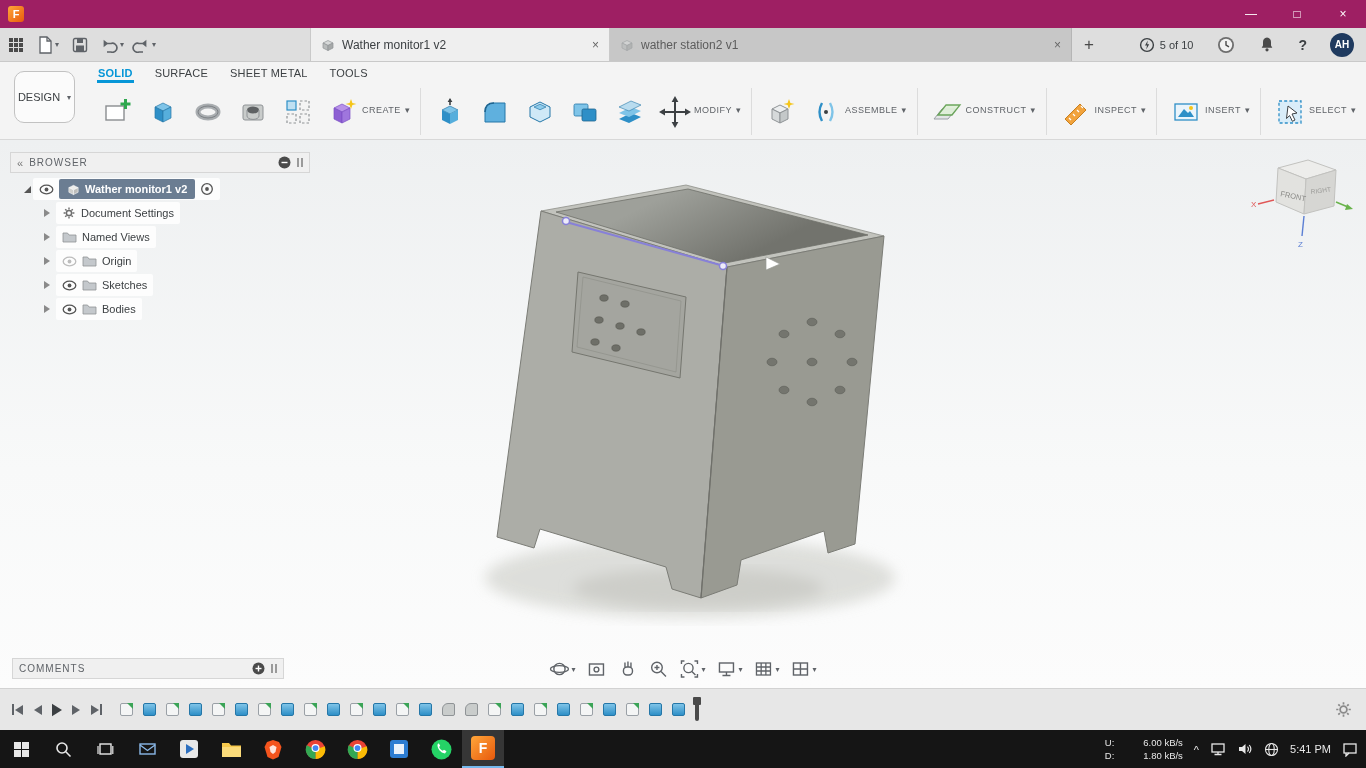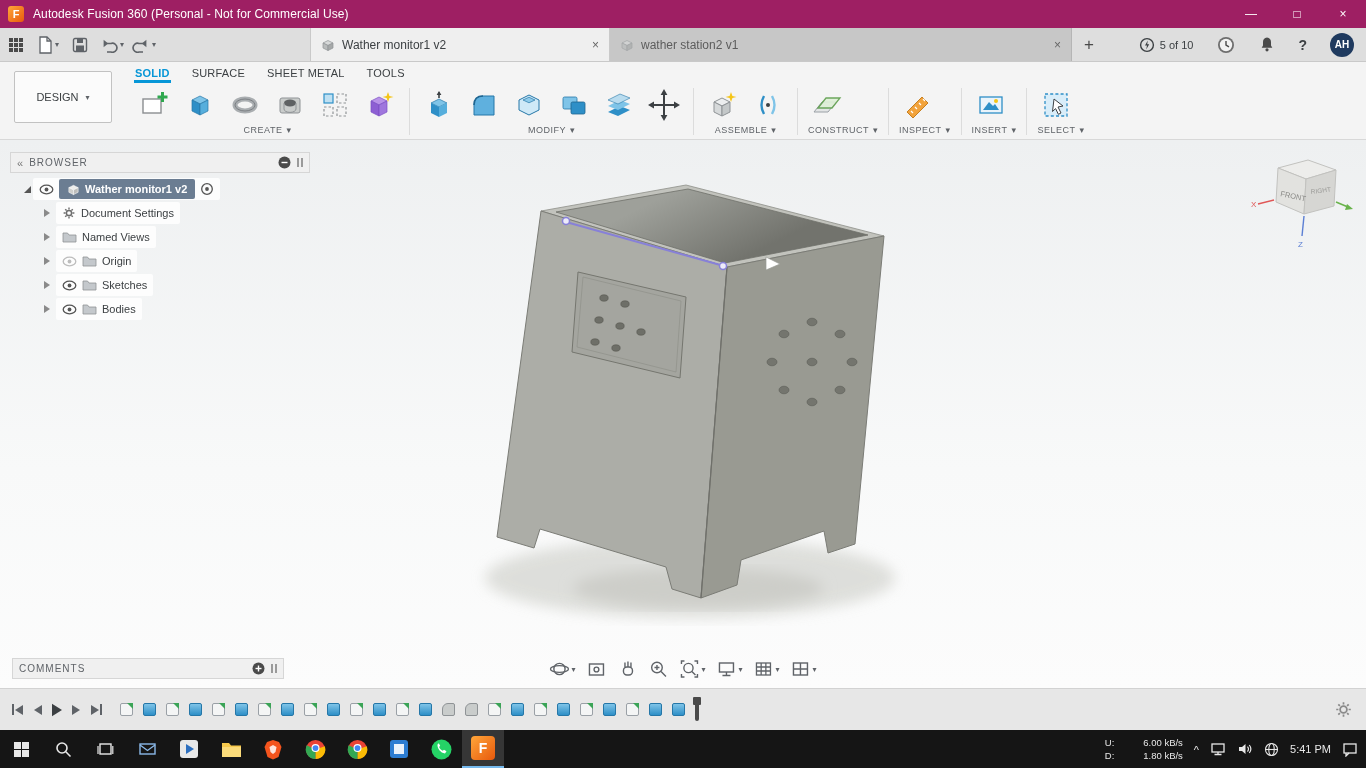--- a/index.html
+++ b/index.html
@@ -24,28 +24,28 @@
 .tab-active{width:300px;background:#EFEFEF;border-left:1px solid #C9C9C9;border-right:1px solid #C9C9C9;color:#3C4043}
 .tab-inactive{flex:1;max-width:462px;background:#C7C7C7;border-right:1px solid #B5B5B5;color:#5c5c5c}
 .tab-new{width:34px;display:flex;align-items:center;justify-content:center;font-size:17px;color:#4A4A4A}
 .qat-right{margin-left:auto;display:flex;align-items:center;gap:23px;padding-right:12px}
 .jobstatus{display:flex;align-items:center;gap:5px;font-size:11px;color:#3C4043}
 .help-glyph{font-size:14px;font-weight:bold;color:#3C4043}
 .avatar{width:24px;height:24px;border-radius:50%;background:#1F3A5F;color:#fff;font-size:10px;display:flex;align-items:center;justify-content:center;font-weight:bold}
 
 
 .ribbon{position:absolute;left:0;top:62px;right:0;height:78px;background:#F4F4F4;border-bottom:1px solid #D8D8D8;display:flex}
-.design-box{width:98px;height:52px;margin:9px 14px 0 14px;border:1px solid #C2C2C2;background:#FBFBFB;border-radius:2px;display:flex;align-items:center;justify-content:center;gap:7px;font-size:11px;color:#3C4043}
+.design-box{width:98px;height:52px;margin:9px 14px 0 14px;border:1px solid #C2C2C2;background:#FBFBFB;border-radius:10px;display:flex;align-items:center;justify-content:center;gap:7px;font-size:11px;color:#3C4043}
 .ribbon-main{flex:1;display:flex;flex-direction:column}
 .ribbon-tabs{display:flex;gap:20px;height:22px;align-items:center;padding-left:8px}
 .rtab{font-size:11px;color:#3C4043;position:relative;padding:2px 1px;letter-spacing:.2px}
 .rtab.active{color:#0696D7;font-weight:bold}
 .rtab.active::after{content:"";position:absolute;left:0;right:0;bottom:-2px;height:3px;background:#0696D7}
 .ribbon-groups{display:flex;flex:1}
-.rgroup{display:flex;flex-direction:column;padding:0 10px}
+.rgroup{display:flex;flex-direction:row;padding:0 10px}
 .rgroup-icons{display:flex;gap:7px;align-items:center;flex:1}
 .rbtn{width:38px;height:36px;display:flex;align-items:center;justify-content:center;border-radius:2px}
 .rgroup-label{display:flex;align-items:center;justify-content:center;gap:4px;font-size:9px;color:#5F6368;padding-bottom:4px;letter-spacing:.5px}
 .rdivider{width:1px;background:#DCDCDC;margin:4px 0}
 
 
 .canvas{position:absolute;left:0;top:140px;right:0;height:548px;background:linear-gradient(180deg,#EEF0F1 0%,#F8F9F9 60%,#FCFCFC 100%);overflow:hidden}
 .model-svg{position:absolute;inset:0}
 .viewcube{position:absolute;right:12px;top:14px}
 
@@ -104,21 +104,20 @@
 </style>
 </head>
 <body>
 
 <div class="page">
 
   <div class="titlebar">
     <div class="tb-icon">
         <span>F</span>
       </div>
-    <span class="tb-title">Autodesk Fusion 360 (Personal - Not for Commercial Use)</span>
     <div class="tb-controls">
       <div class="tb-btn">
           <span>—</span>
         </div>
       <div class="tb-btn">
           <span>□</span>
         </div>
       <div class="tb-btn">
           <span>×</span>
         </div>

